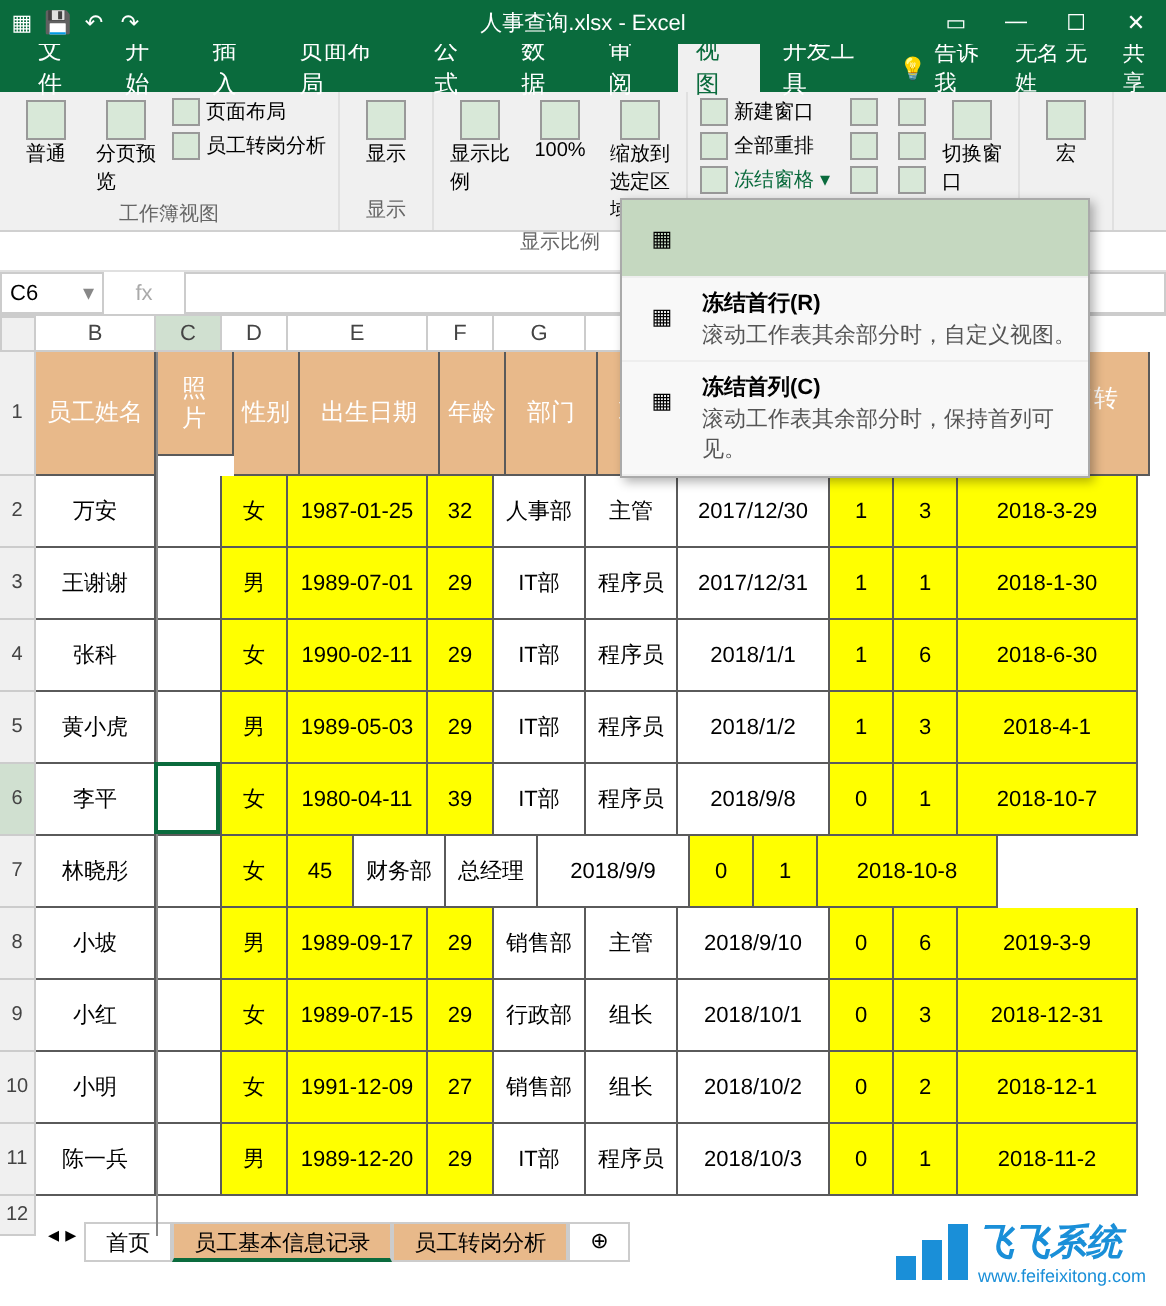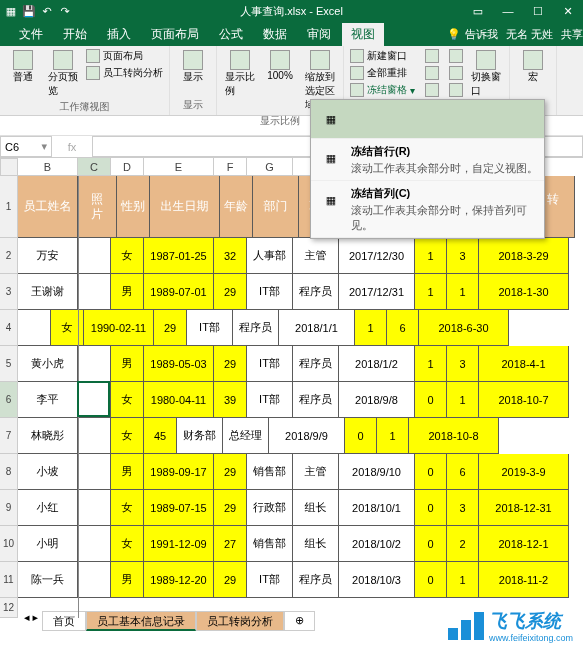--- a/index.html
+++ b/index.html
@@ -99,20 +99,21 @@
 
 <div class="menubar">
   <span class="menubar-item">文件</span>
   <span class="menubar-item">开始</span>
   <span class="menubar-item">插入</span>
   <span class="menubar-item">页面布局</span>
   <span class="menubar-item">公式</span>
   <span class="menubar-item">数据</span>
   <span class="menubar-item">审阅</span>
   <span class="menubar-item active">视图</span>
+  <span class="menubar-item">开发工具</span>
   <div class="menubar-right">
     <span style="margin-right:4px">💡</span>
     <span>告诉我</span>
     <span style="margin:0 8px">无名 无姓</span>
     <span>共享</span>
   </div>
 </div>
 
 <div class="ribbon">
   <div class="ribbon-group">
@@ -279,21 +280,21 @@
         <div class="row-header" style="height:36px">7</div>
         <div class="row-header" style="height:36px">8</div>
         <div class="row-header" style="height:36px">9</div>
         <div class="row-header" style="height:36px">10</div>
         <div class="row-header" style="height:36px">11</div>
         <div class="row-header" style="height:20px">12</div>
       </div>
       <div class="grid-body" id="grid-body">
         <div class="grid-row">
           <div class="cell header-cell" style="width:60px;height:62px;white-space:normal;line-height:1.2;padding:2px">员工姓名</div>
-          <div class="cell header-cell" style="width:33px;height:62px;white-space:normal;line-height:1.2;padding:19px">照片</div>
+          <div class="cell header-cell" style="width:33px;height:52px;white-space:normal;line-height:1.2;padding:19px">照片</div>
           <div class="cell header-cell" style="width:33px;height:62px;white-space:normal;line-height:1.2;padding:2px">性别</div>
           <div class="cell header-cell" style="width:70px;height:62px;white-space:normal;line-height:1.2;padding:2px">出生日期</div>
           <div class="cell header-cell" style="width:33px;height:62px;white-space:normal;line-height:1.2;padding:2px">年龄</div>
           <div class="cell header-cell" style="width:46px;height:62px;white-space:normal;line-height:1.2;padding:2px">部门</div>
           <div class="cell header-cell" style="width:46px;height:62px;white-space:normal;line-height:1.2;padding:2px">职位</div>
           <div class="cell header-cell" style="width:76px;height:62px;white-space:normal;line-height:1.2;padding:2px">入职日期</div>
           <div class="cell header-cell" style="width:32px;height:62px;white-space:normal;line-height:1.2;padding:2px">工龄/年</div>
           <div class="cell header-cell" style="width:32px;height:62px;white-space:normal;line-height:1.2;padding:2px">试用期/月</div>
           <div class="cell header-cell" style="width:90px;height:62px;white-space:normal;line-height:1.2;padding:2px">合同签署（转正）日期</div>
         </div>
@@ -317,20 +318,21 @@
           <div class="cell yellow-cell" style="width:70px;height:36px">1989-07-01</div>
           <div class="cell yellow-cell" style="width:33px;height:36px">29</div>
           <div class="cell white-cell" style="width:46px;height:36px">IT部</div>
           <div class="cell white-cell" style="width:46px;height:36px">程序员</div>
           <div class="cell white-cell" style="width:76px;height:36px">2017/12/31</div>
           <div class="cell yellow-cell" style="width:32px;height:36px">1</div>
           <div class="cell yellow-cell" style="width:32px;height:36px">1</div>
           <div class="cell yellow-cell" style="width:90px;height:36px">2018-1-30</div>
         </div>
         <div class="grid-row">
+          <div class="cell white-cell" style="width:60px;height:36px">张科</div>
           <div class="cell white-cell" style="width:33px;height:36px"></div>
           <div class="cell yellow-cell" style="width:33px;height:36px">女</div>
           <div class="cell yellow-cell" style="width:70px;height:36px">1990-02-11</div>
           <div class="cell yellow-cell" style="width:33px;height:36px">29</div>
           <div class="cell white-cell" style="width:46px;height:36px">IT部</div>
           <div class="cell white-cell" style="width:46px;height:36px">程序员</div>
           <div class="cell white-cell" style="width:76px;height:36px">2018/1/1</div>
           <div class="cell yellow-cell" style="width:32px;height:36px">1</div>
           <div class="cell yellow-cell" style="width:32px;height:36px">6</div>
           <div class="cell yellow-cell" style="width:90px;height:36px">2018-6-30</div>

